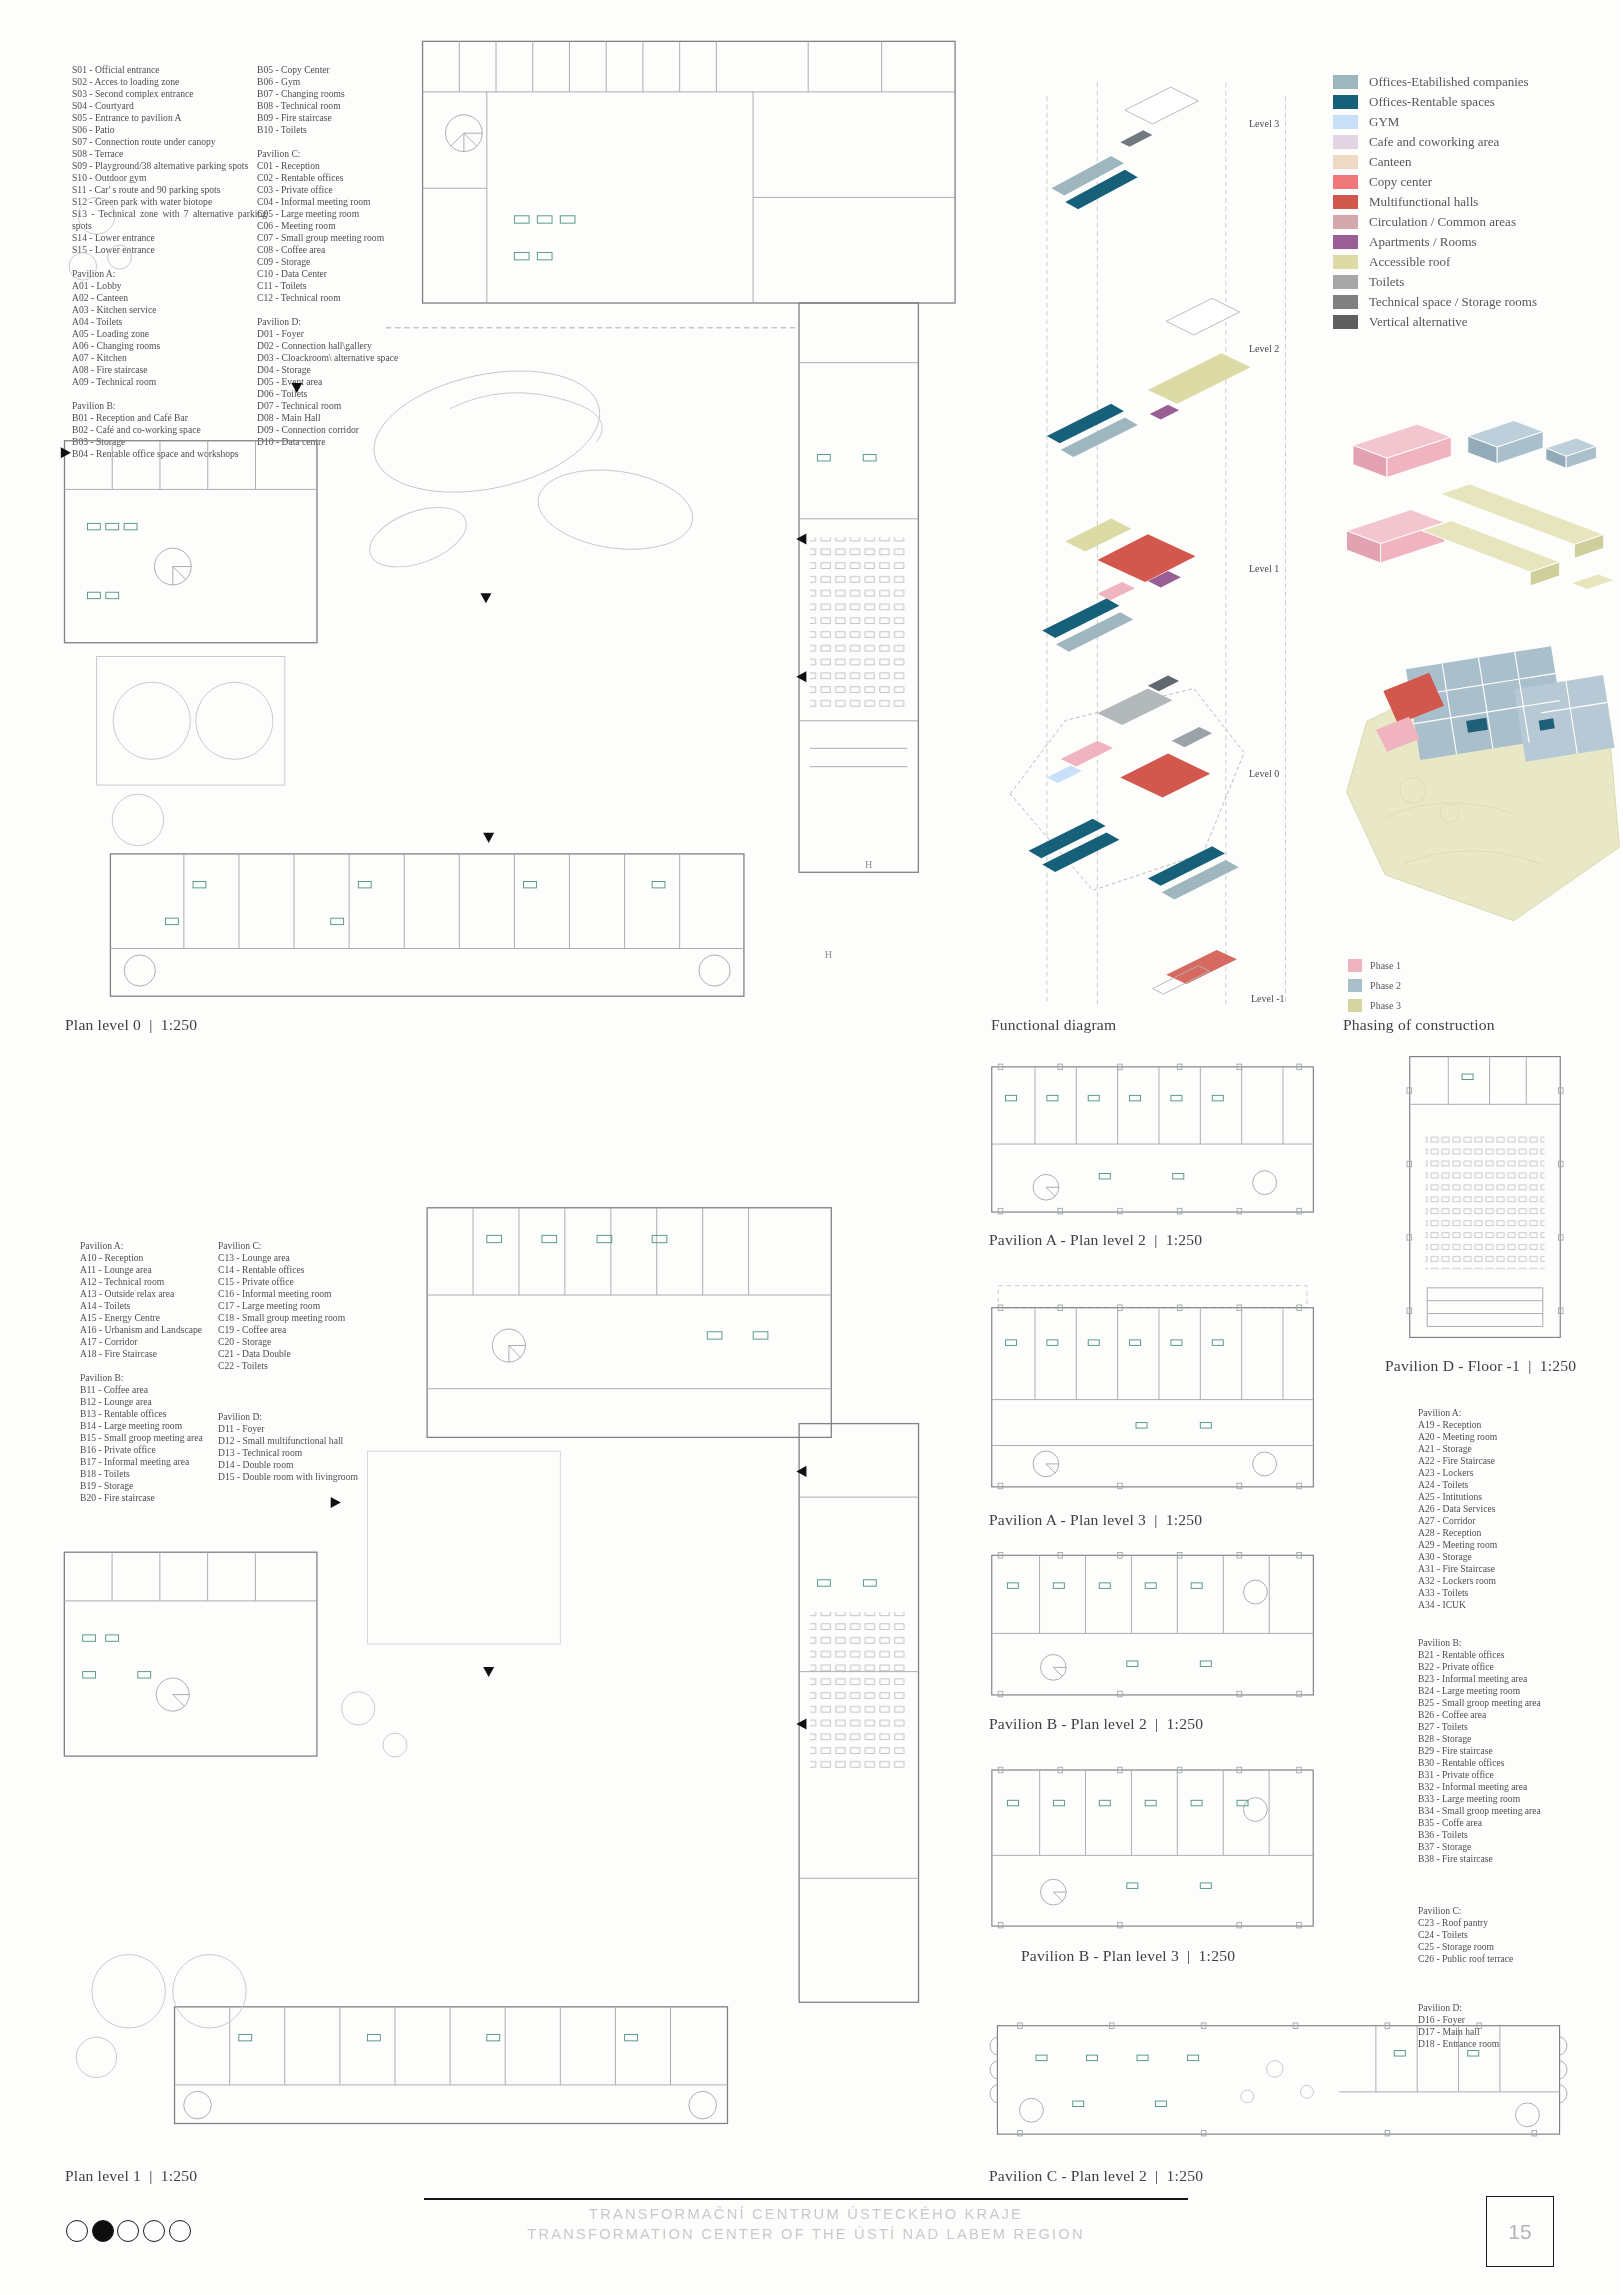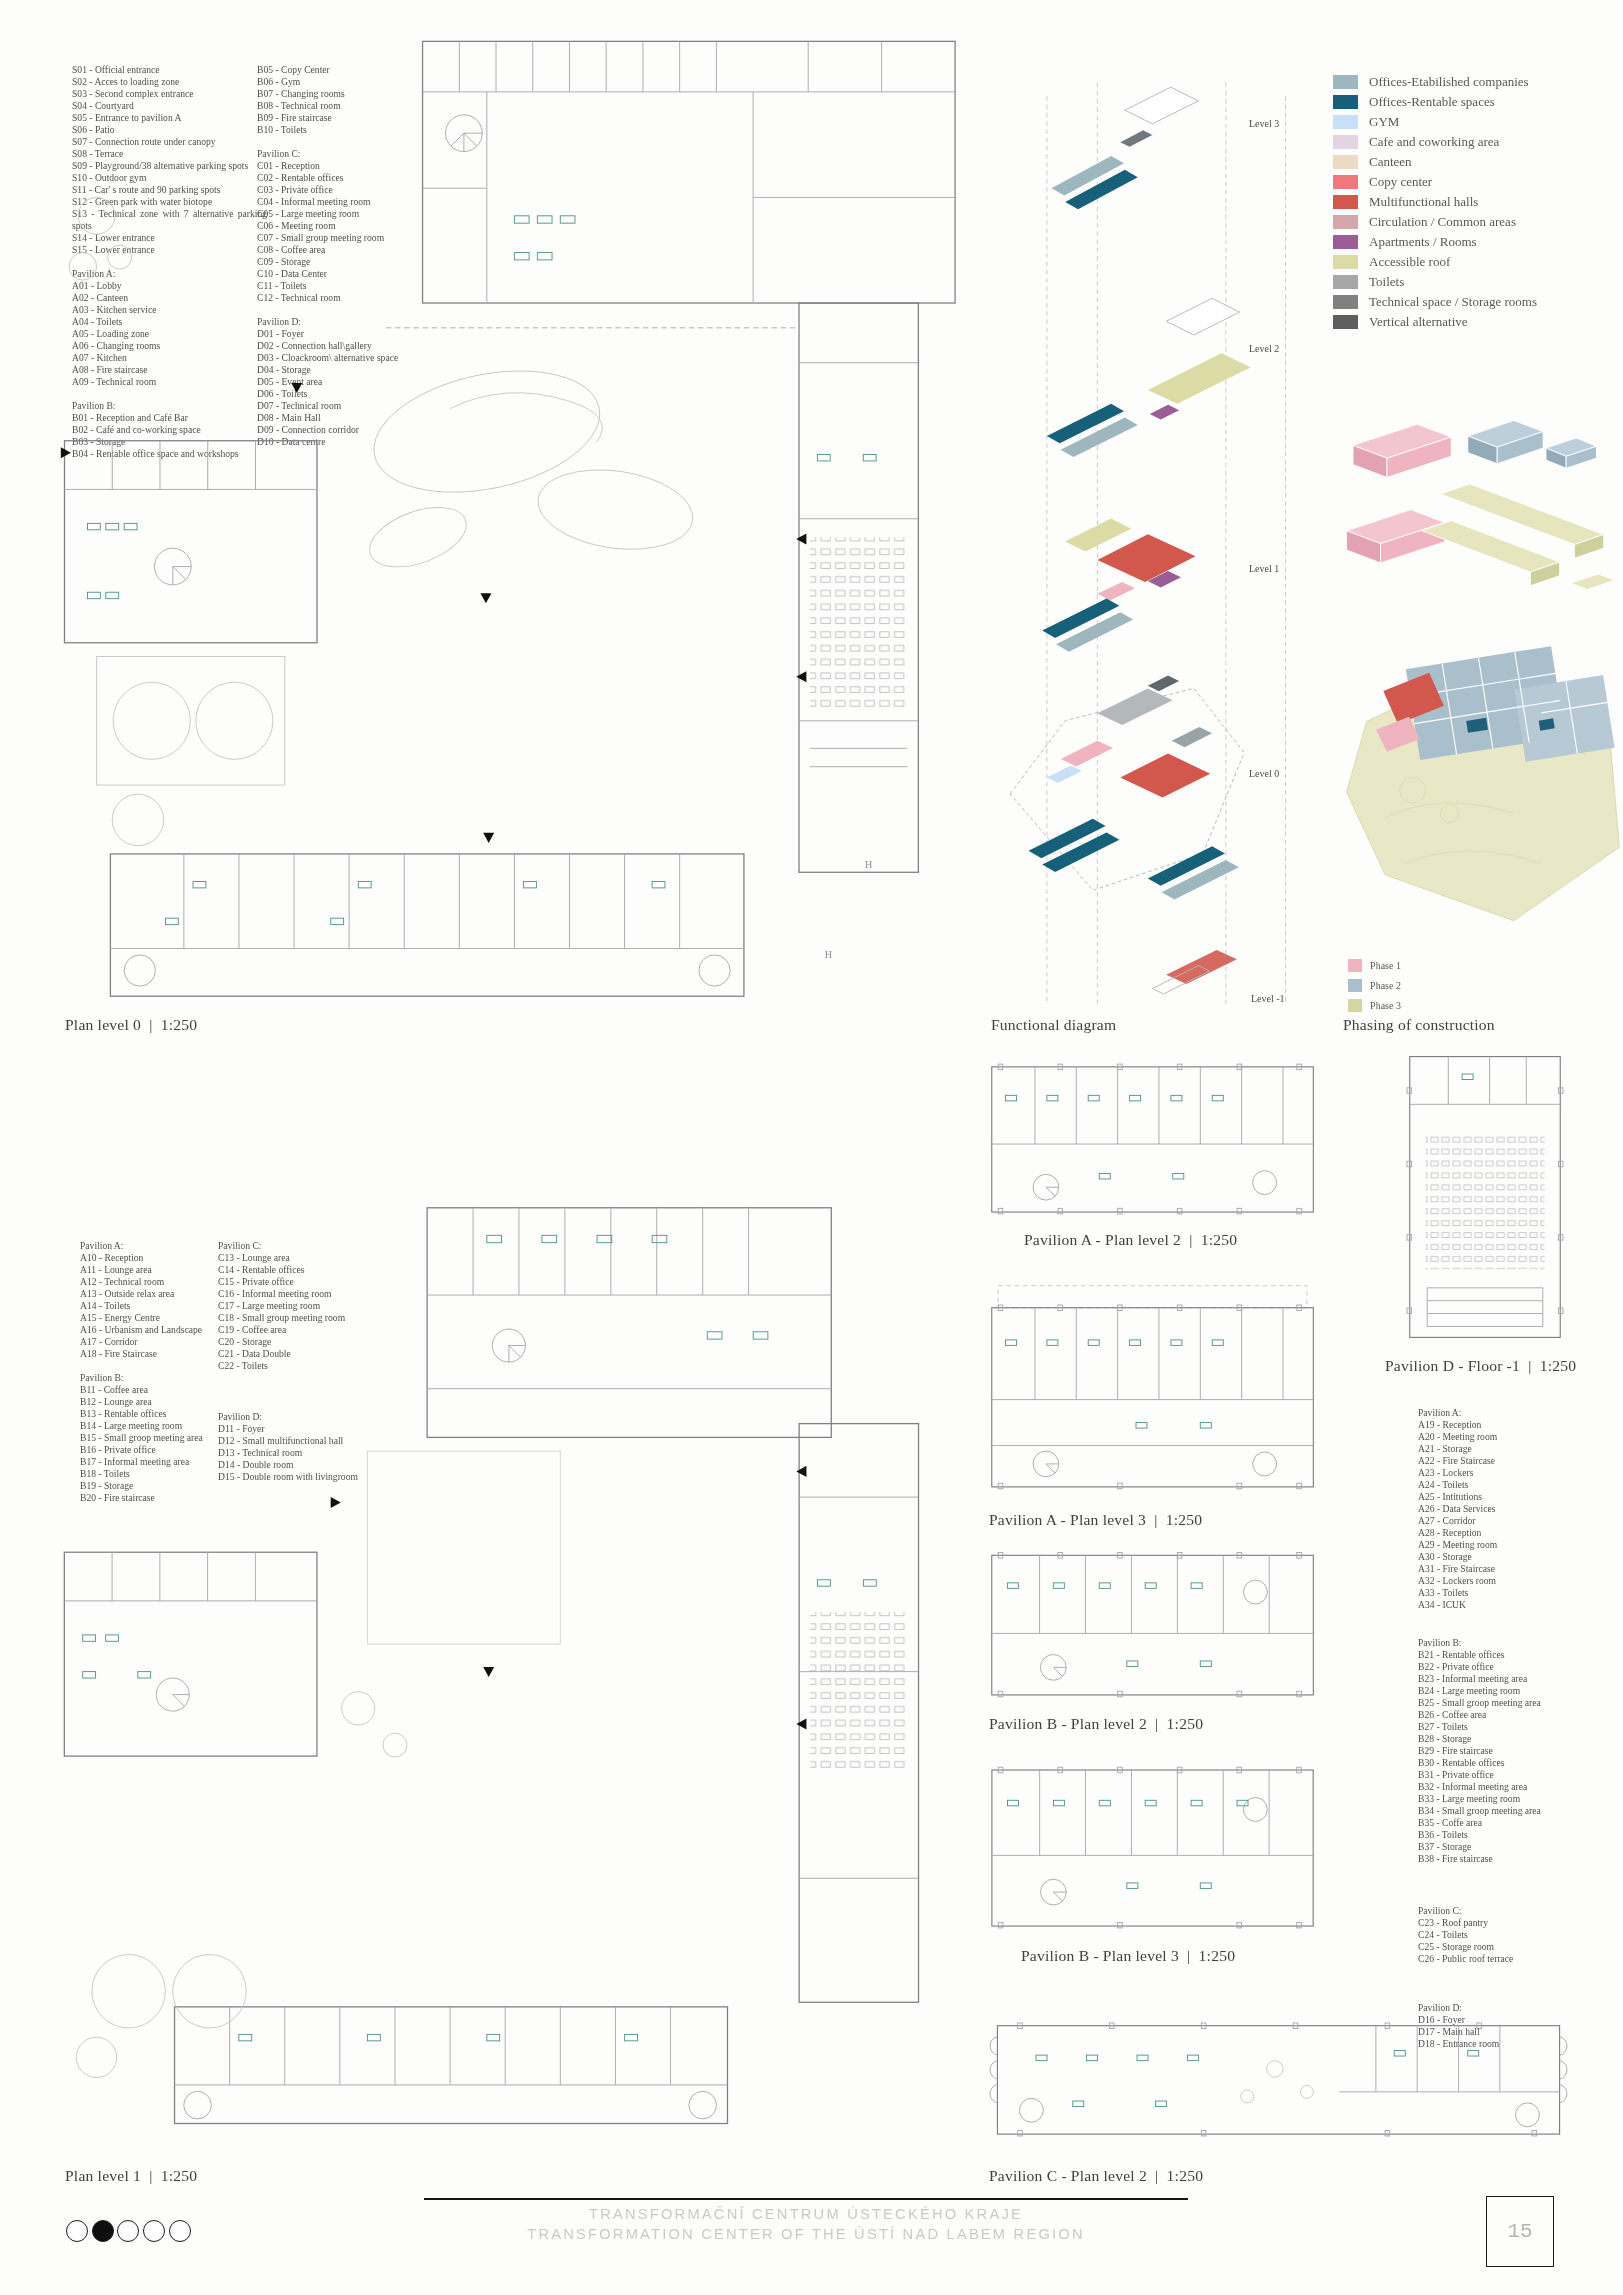--- a/index.html
+++ b/index.html
@@ -24,21 +24,21 @@
   .ph-lb{font-size:10px;color:#585858}
   
   .footer-line{position:absolute;left:424px;top:2198px;width:764px;height:1.8px;background:#161616}
   .ft{position:absolute;left:424px;width:764px;text-align:center;
       font-family:"Liberation Sans",sans-serif;color:#c9c9c9;font-size:14.7px;letter-spacing:2.2px}
   .dots{position:absolute;left:66px;top:2220px;display:flex;gap:3.7px}
   .dot{width:22px;height:22px;border-radius:50%;border:1.8px solid #1c1c1c;background:#fff}
   .dot.on{background:#0e0e0e}
   .pagebox{position:absolute;left:1486px;top:2196px;width:68px;height:71px;border:1.8px solid #1a1a1a;
            display:flex;align-items:center;justify-content:center;
-           font-family:Liberation Mono, monospace;font-size:21px;color:#b5b5b5}
+           font-family:Liberation Sans, sans-serif;font-size:21px;color:#b5b5b5}
   svg.abs{overflow:visible}
 </style>
 </head>
 <body>
 
 <div id="board">
 
   <div class="abs rooms" style="left:72px;top:64px;width:195px">
     <div class="grp">
         <div class="lg-item">S01 - Official entrance</div>
@@ -588,21 +588,21 @@
       <rect x="18" y="45" width="12" height="6"></rect>
         <rect x="63" y="45" width="12" height="6"></rect>
       <rect x="108" y="45" width="12" height="6"></rect>
         <rect x="153" y="45" width="12" height="6"></rect>
       <rect x="198" y="45" width="12" height="6"></rect>
         <rect x="243" y="45" width="12" height="6"></rect>
       <rect x="120" y="130" width="12" height="6"></rect>
         <rect x="200" y="130" width="12" height="6"></rect>
     </g>
   </svg>
-  <div class="cap" style="left:1024px;top:1231px">Pavilion A - Plan level 2  |  1:250</div>
+  <div class="cap" style="left:989px;top:1231px">Pavilion A - Plan level 2  |  1:250</div>
 
   <svg class="abs" style="left:1407px;top:1051px" width="156" height="292" viewBox="0 0 170 318">
     <defs>
       <pattern id="seatsD" width="12" height="13" patternUnits="userSpaceOnUse">
         <rect x="2" y="3" width="8" height="5" fill="none" stroke="#b3b8ba" stroke-width="0.8"></rect>
       </pattern>
     </defs>
     <g stroke="#767b7e" fill="none" stroke-width="1.2">
         <rect x="3" y="6" width="164" height="306"></rect>
       </g>

